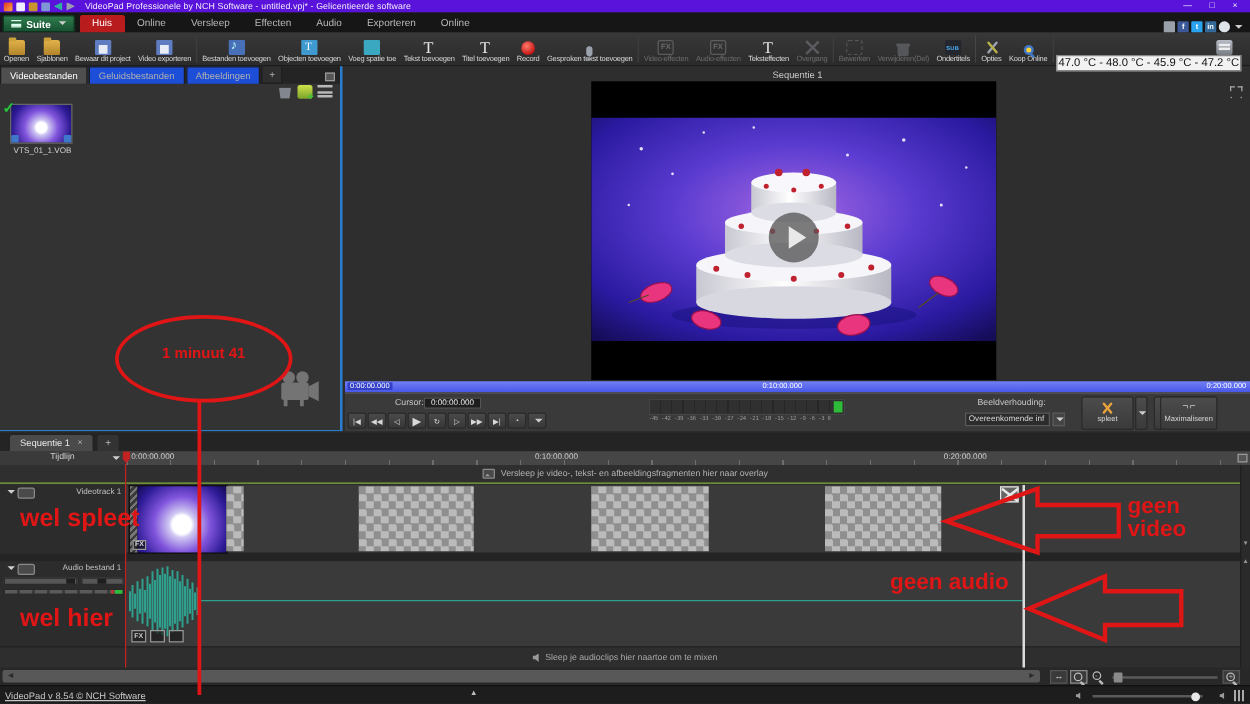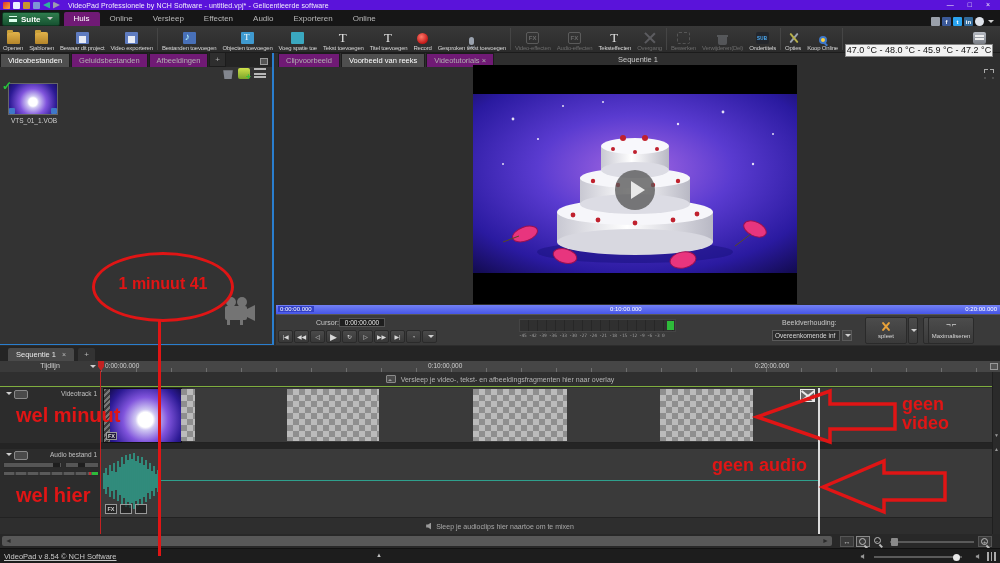--- a/index.html
+++ b/index.html
@@ -21,21 +21,21 @@
   #win-controls { margin-left:auto; display:flex; gap:14px; margin-right:10px; color:#f0ecfa; font-size:7px; line-height:10px; }
   #win-controls span { cursor:default; }
 
   
   #menubar { left:0; top:10px; width:1000px; height:16px; background:#161616; display:flex; align-items:flex-end; }
   #menu-button { height:14px; margin:0 4px 0 2px; padding:0 6px; background:linear-gradient(#2f7d4e,#175231); border:1px solid #0d3a20; border-radius:2px; display:flex; align-items:center; gap:4px; color:#fff; font-size:8px; font-weight:bold; }
   .burger { width:8px; height:6px; border-top:1.5px solid #dfe; border-bottom:1.5px solid #dfe; position:relative; }
   .burger::after { content:""; position:absolute; left:0; top:2px; width:8px; height:1.5px; background:#dfe; }
   .caret { width:0; height:0; border:3px solid transparent; border-top-color:#cfcfcf; display:inline-block; margin-left:2px; position:relative; top:1px; }
   .mtab { padding:2px 10px 3px; font-size:8px; color:#b8b8b8; }
-  .mtab.active { background:#701a75; color:#fff; border-radius:2px 2px 0 0; }
+  .mtab.active { background:#b91c1c; color:#fff; border-radius:2px 2px 0 0; }
   #social { margin-left:auto; display:flex; gap:2px; align-items:center; margin-right:6px; }
   .soc { width:9px; height:9px; border-radius:1px; font-size:6px; font-weight:bold; color:#fff; display:flex; align-items:center; justify-content:center; }
   .soc-like { background:#9aa0aa; color:#222; }
   .soc-fb { background:#3b5998; }
   .soc-tw { background:#2aa3ef; }
   .soc-in { background:#336a99; }
   .soc-web { background:#dfe3ea; border-radius:50%; color:#345; }
 
   
   #toolbar { left:0; top:26px; width:1000px; height:27px; background:linear-gradient(#383838,#2b2b2b); border-bottom:1px solid #1c1c1c; display:flex; align-items:stretch; }
@@ -75,21 +75,21 @@
   .ico-mag::after { content:""; position:absolute; right:-3px; bottom:-3px; width:5px; height:2px; background:#3f78c8; transform:rotate(45deg); }
   .ico-nch { background:linear-gradient(#b8bcc4,#787c84); border-radius:2px; }
   .ico-nch::before { content:""; position:absolute; left:2px; top:3px; right:2px; height:1.5px; background:#eee; box-shadow:0 3px 0 #eee; }
   #nch-suite { margin-left:auto; margin-right:4px; }
 
   #temperature-overlay { left:845px; top:44px; width:148px; height:13px; background:#f2f2f2; border:1px solid #888; color:#111; font-size:9px; line-height:11px; text-align:center; white-space:nowrap; z-index:40; }
 
   
   #left-panel { left:0; top:53px; width:274px; height:292px; background:#333; border-right:2px solid #2a7ece; border-bottom:1px solid #2a7ece; }
   .ptabs { display:flex; align-items:flex-end; height:14px; background:#242424; }
-  .ptab { padding:2px 7px 2px; font-size:7.5px; color:#b0b0b0; background:#701a75; border:1px solid #1c1c1c; border-bottom:none; margin-right:1px; white-space:nowrap; }
+  .ptab { padding:2px 7px 2px; font-size:7.5px; color:#b0b0b0; background:#1d4ed8; border:1px solid #1c1c1c; border-bottom:none; margin-right:1px; white-space:nowrap; }
   .ptab.active { background:#4f4f4f; color:#fff; }
   .ptab-plus { padding:2px 5px; font-size:8px; color:#b0b0b0; background:#2e2e2e; border:1px solid #1c1c1c; }
   .pin-ic { width:8px; height:7px; border:1px solid #9a9a9a; background:#555; margin-left:auto; margin-right:4px; margin-bottom:2px; }
   #panel-tools { position:absolute; right:6px; top:15px; display:flex; gap:4px; }
   .pt-ic { width:12px; height:11px; position:relative; }
   .pt-trash { background:#82868e; clip-path:polygon(10% 20%,90% 20%,80% 100%,20% 100%); }
   .pt-addfolder { background:linear-gradient(#cfe24a,#7ba32a); border-radius:2px; }
   .pt-addfolder::after { content:"+"; position:absolute; right:-1px; bottom:-3px; color:#3ec23e; font-weight:bold; font-size:9px; }
   .pt-list { border-top:2px solid #b8b8b8; border-bottom:2px solid #b8b8b8; height:10px; }
   .pt-list::after { content:""; position:absolute; left:0; top:3px; width:12px; height:2px; background:#b8b8b8; }
@@ -225,21 +225,21 @@
   #vol-slider { position:absolute; left:874px; top:7px; width:88px; height:2px; background:#5a5a5a; }
   #vol-slider .knob { position:absolute; right:2px; top:-2.5px; width:7px; height:7px; border-radius:50%; background:#e8e8e8; }
   #mixer-icon { position:absolute; right:4px; top:3px; width:9px; height:9px;
       background:repeating-linear-gradient(90deg,#aaa 0 1.5px,transparent 1.5px 3.5px); }
   #spk-left { position:absolute; left:860px; top:4px; }
   #spk-right { position:absolute; right:20px; top:4px; }
 
   
   .anno { z-index:60; pointer-events:none; }
   #anno-ellipse { left:92px; top:252px; width:142px; height:70px; border:3px solid #e01515; border-radius:50%; }
-  #anno-circle-text { left:92px; top:275px; width:142px; text-align:center; font-size:16px; font-weight:bold; color:#e01515; }
+  #anno-circle-text { left:92px; top:275px; width:142px; text-align:center; font-size:12px; font-weight:bold; color:#e01515; }
   #anno-vline { left:158px; top:321px; width:3px; height:235px; background:#e01515; }
   .anno-text { font-weight:bold; color:#e01515; white-space:pre-line; }
   #anno-welvideo { left:16px; top:404px; font-size:20px; }
   #anno-welaudio { left:16px; top:484px; font-size:20px; }
   #anno-geenvideo { left:902px; top:395px; font-size:18px; line-height:19px; }
   #anno-geenaudio { left:712px; top:455px; font-size:18px; }
   #anno-arrows { left:0; top:0; }
 </style>
 </head>
 <body>
@@ -398,25 +398,20 @@
     <circle cx="9" cy="6" r="5" fill="#747474"></circle>
       <circle cx="20" cy="6" r="5" fill="#747474"></circle>
     <rect x="3" y="10" width="22" height="14" rx="2" fill="#747474"></rect>
     <polygon points="25,13 33,9 33,25 25,21" fill="#747474"></polygon>
     <rect x="5" y="24" width="3" height="5" fill="#747474"></rect>
       <rect x="18" y="24" width="3" height="5" fill="#747474"></rect>
   </svg>
 </div>
 
 <div id="preview-panel" class="abs">
-  <div id="preview-tabs">
-    <div class="ptab">Clipvoorbeeld</div>
-    <div class="ptab active">Voorbeeld van reeks</div>
-    <div class="ptab"><span>Videotutorials</span> <span>×</span></div>
-  </div>
   <div id="sequence-title" class="abs">Sequentie 1</div>
 
   <div id="stage" class="abs">
     <svg width="324" height="179" viewBox="0 0 324 179">
       <defs>
         <radialGradient id="bgG" cx="50%" cy="42%" r="75%">
           <stop offset="0%" stop-color="#a468e2"></stop>
             <stop offset="40%" stop-color="#5a3bd0"></stop>
           <stop offset="78%" stop-color="#2a1aa0"></stop>
             <stop offset="100%" stop-color="#140c55"></stop>
@@ -677,21 +672,21 @@
   <div id="vol-slider">
       <span class="knob"></span>
     </div>
   <span id="spk-right" class="spk sm"></span>
   <span id="mixer-icon"></span>
 </div>
 
 <div id="anno-ellipse" class="abs anno"></div>
 <div id="anno-circle-text" class="abs anno">1 minuut 41</div>
 <div id="anno-vline" class="abs anno"></div>
-<div id="anno-welvideo" class="abs anno anno-text">wel minuut</div>
+<div id="anno-welvideo" class="abs anno anno-text">wel spleet</div>
 <div id="anno-welaudio" class="abs anno anno-text">wel hier</div>
 <div id="anno-geenvideo" class="abs anno anno-text">geen
 video</div>
 <div id="anno-geenaudio" class="abs anno anno-text">geen audio</div>
 <svg id="anno-arrows" class="abs anno" width="1000" height="563" viewBox="0 0 1000 563">
   <polygon points="757,417 830,391 830,404 895,404 895,429 830,429 830,442" fill="none" stroke="#e01515" stroke-width="3.5"></polygon>
   <polygon points="823,487 884,461 884,473 945,473 945,500 884,500 884,512" fill="none" stroke="#e01515" stroke-width="3.5"></polygon>
 </svg>
 
 </body></html>

